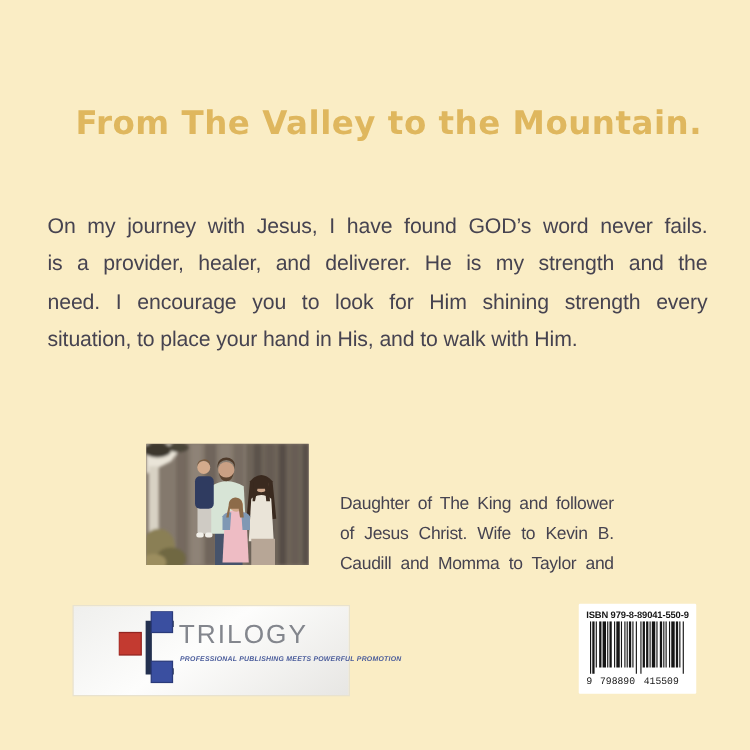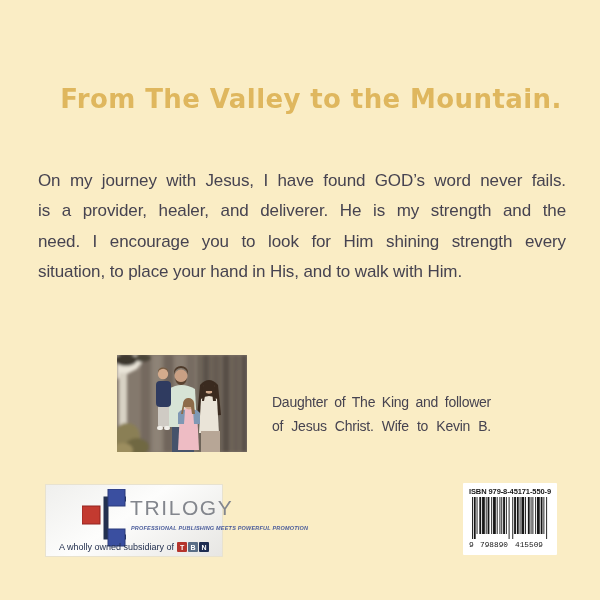--- a/index.html
+++ b/index.html
@@ -23,21 +23,21 @@
     position:absolute;left:117px;top:355px;width:130px;height:97px;
     overflow:hidden;background:#84796d;
   }
   .photo svg{display:block;}
   .bio{
     position:absolute;left:272px;top:351px;width:219px;
     font-size:14px;line-height:23.9px;letter-spacing:-0.25px;margin-top:40px;
   }
   
   .pub{
-    position:absolute;left:46px;top:485px;width:176px;height:71px;
+    position:absolute;left:59px;top:485px;width:220px;height:71px;
     background:linear-gradient(145deg,#efefed 0%,#fdfdfc 45%,#e7e6e3 100%);
     box-shadow:0 0 0 1px #e8e2cf;
   }
   .pub-mark{position:absolute;left:36px;top:4px;}
   .pub-name{
     position:absolute;left:84px;top:11px;
     font-size:21px;letter-spacing:1.6px;font-weight:400;
     color:var(--trilogy_gray,#83868D);
   }
   .pub-tagline{
@@ -147,43 +147,36 @@
       <path d="M83,58 q-3,-4 -7,-3 l1,14 l6,0 Z" fill="#7f98b4"></path>
       <circle cx="72" cy="49" r="5.4" fill="#d2a98a"></circle>
       <path d="M66,49 a5.5,5.5 0 0 1 11,-1 l1,11 l-3,0 l-1,-7 l-7,0 l-1,7 l-2,0 Z" fill="#8d6b49"></path>
     </g>
   </svg>
 </div>
 
 <div class="bio">
   <div class="line fill">Daughter of The King and follower</div>
   <div class="line fill">of Jesus Christ. Wife to Kevin B.</div>
+  <div class="line fill">Caudill and Momma to Taylor and</div>
 </div>
 
 <div class="pub">
   <svg class="pub-mark" width="48" height="58" viewBox="0 0 48 58" xmlns="http://www.w3.org/2000/svg">
     <path d="M44,10 L24,10 L24,48 L44,48" fill="none" stroke="var(--trilogy_navy,#23304F)" stroke-width="5"></path>
     <rect x="26" y="0" width="17" height="17" fill="var(--trilogy_blue,#3A4FA0)" stroke="#2a3a7a" stroke-width="1"></rect>
     <rect x="0" y="17" width="18" height="18" fill="var(--trilogy_red,#C33A30)" stroke="#922521" stroke-width="1"></rect>
     <rect x="26" y="40" width="17" height="17" fill="var(--trilogy_blue,#3A4FA0)" stroke="#2a3a7a" stroke-width="1"></rect>
   </svg>
   <div class="pub-name">TRILOGY</div>
   <div class="pub-tagline">PROFESSIONAL PUBLISHING MEETS POWERFUL PROMOTION</div>
-  <div class="pub-sub">
-    <span>A wholly owned subsidiary of</span>
-    <span class="tbn">
-      <span class="t">T</span>
-      <span class="b">B</span>
-      <span class="n">N</span>
-    </span>
-  </div>
 </div>
 
 <div class="barcode">
-  <div class="isbn">ISBN 979-8-45171-550-9</div>
+  <div class="isbn">ISBN 979-8-89041-550-9</div>
   <svg class="bars" width="82" height="52" viewBox="0 0 82 52" xmlns="http://www.w3.org/2000/svg">
     <g id="barGroup" fill="var(--barcode_black,#161616)">
         <rect x="3.00" y="0" width="0.92" height="42"></rect>
         <rect x="4.83" y="0" width="1.83" height="42"></rect>
         <rect x="7.58" y="0" width="0.92" height="37"></rect>
         <rect x="10.33" y="0" width="1.83" height="37"></rect>
         <rect x="13.07" y="0" width="2.75" height="37"></rect>
         <rect x="16.73" y="0" width="0.92" height="37"></rect>
         <rect x="18.57" y="0" width="1.83" height="37"></rect>
         <rect x="22.23" y="0" width="0.92" height="37"></rect>

